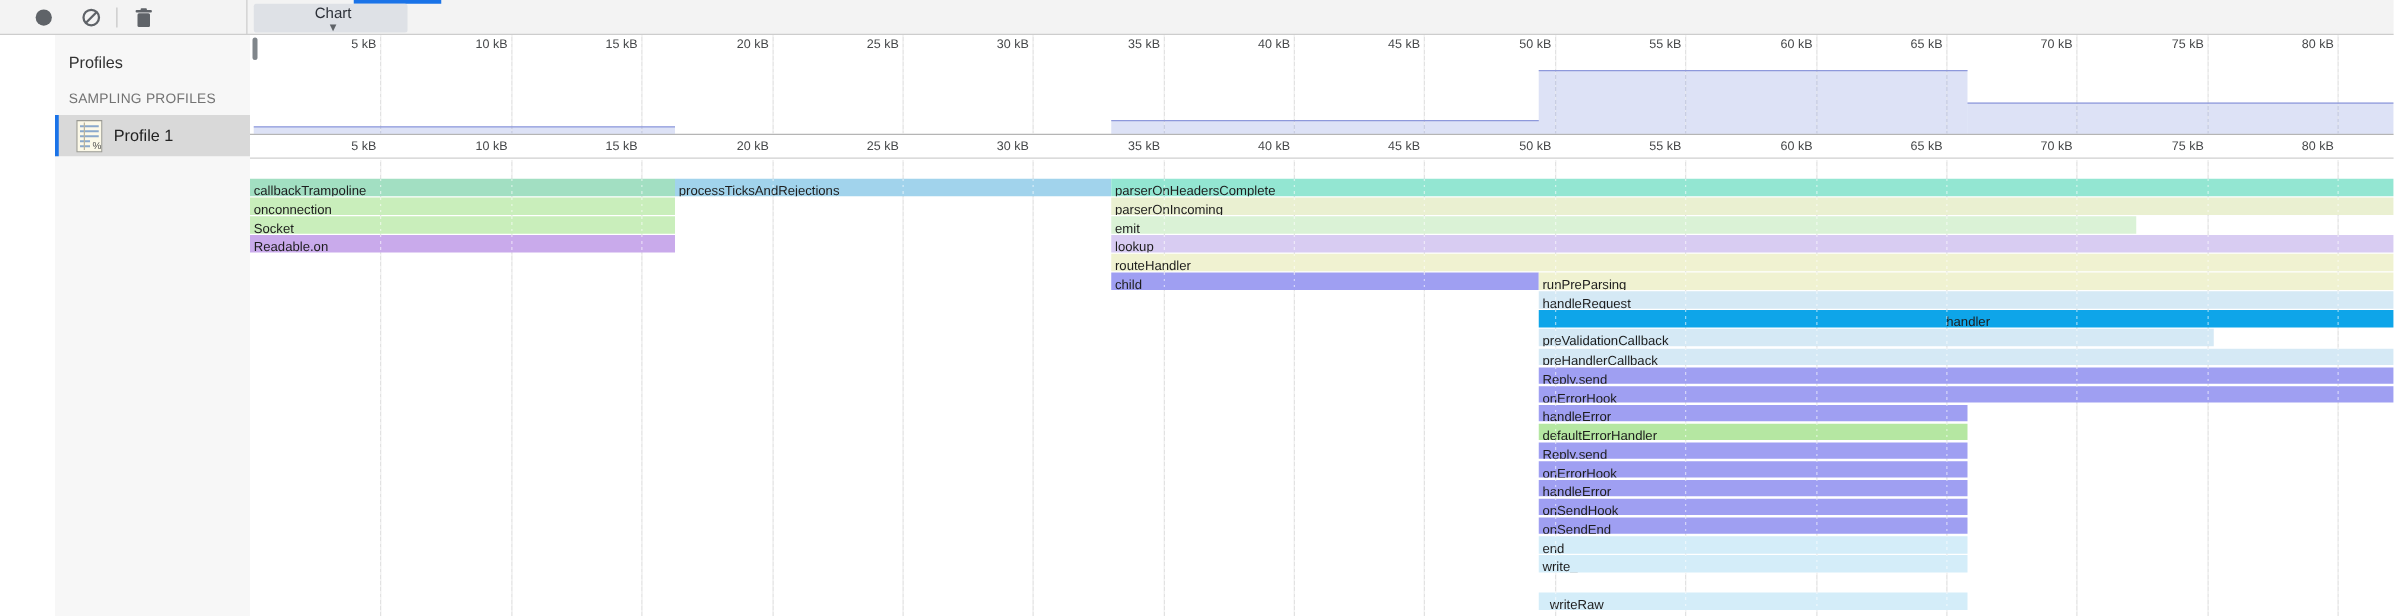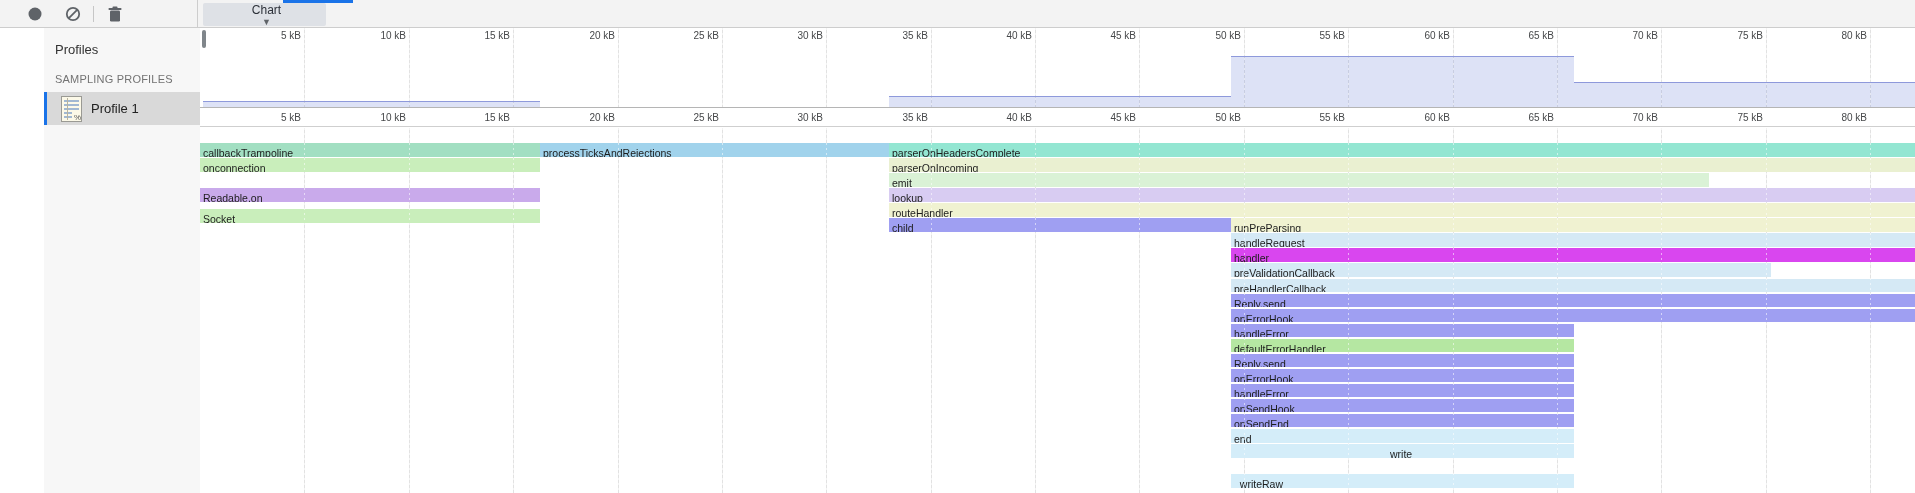--- a/index.html
+++ b/index.html
@@ -224,39 +224,39 @@
         <div class="dashline" style="left: 1461px; height: 365px;"></div>
         <div class="gridline" style="left: 1566px; height: 365px;"></div>
         <div class="dashline" style="left: 1566px; height: 365px;"></div>
         <div class="gridline" style="left: 1670px; height: 365px;"></div>
         <div class="dashline" style="left: 1670px; height: 365px;"></div>
         <div class="bar" style="left: 0px; width: 340px; top: 15.05px; background: rgb(162, 223, 194);"><span>callbackTrampoline</span></div>
         <div class="bar" style="left: 340px; width: 349px; top: 15.05px; background: rgb(161, 211, 236);"><span>processTicksAndRejections</span></div>
         <div class="bar" style="left: 689px; width: 1026px; top: 15.05px; background: rgb(147, 230, 210);"><span>parserOnHeadersComplete</span></div>
         <div class="bar" style="left: 0px; width: 340px; top: 30.1px; background: rgb(201, 238, 187);"><span>onconnection</span></div>
         <div class="bar" style="left: 689px; width: 1026px; top: 30.1px; background: rgb(234, 240, 209);"><span>parserOnIncoming</span></div>
-        <div class="bar" style="left: 0px; width: 340px; top: 45.15px; background: rgb(201, 238, 187); margin-top: 36px;"><span>Socket</span></div>
+        <div class="bar" style="left: 0px; width: 340px; top: 45.15px; background: rgb(201, 238, 187);"><span>Socket</span></div>
         <div class="bar" style="left: 689px; width: 820px; top: 45.15px; background: rgb(218, 242, 214);"><span>emit</span></div>
         <div class="bar" style="left: 0px; width: 340px; top: 60.2px; background: rgb(201, 170, 235);"><span>Readable.on</span></div>
         <div class="bar" style="left: 689px; width: 1026px; top: 60.2px; background: rgb(216, 204, 242);"><span>lookup</span></div>
         <div class="bar" style="left: 689px; width: 1026px; top: 75.25px; background: rgb(240, 242, 209);"><span>routeHandler</span></div>
         <div class="bar dots" style="left: 689px; width: 342px; top: 90.3px; background: rgb(159, 159, 242);"><span>child</span></div>
         <div class="bar" style="left: 1031px; width: 684px; top: 90.3px; background: rgb(240, 242, 209);"><span>runPreParsing</span></div>
         <div class="bar" style="left: 1031px; width: 684px; top: 105.35px; background: rgb(213, 233, 245);"><span>handleRequest</span></div>
-        <div class="bar" style="left: 1031px; width: 684px; top: 120.4px; background: #d946ef;"><span>handler</span></div>
+        <div class="bar" style="left: 1031px; width: 684px; top: 120.4px; background: #0ea5e9; text-align: center;"><span>handler</span></div>
         <div class="bar" style="left: 1031px; width: 540px; top: 135.45px; background: rgb(213, 233, 245);"><span>preValidationCallback</span></div>
         <div class="bar" style="left: 1031px; width: 684px; top: 150.5px; background: rgb(213, 233, 245);"><span>preHandlerCallback</span></div>
         <div class="bar dots" style="left: 1031px; width: 684px; top: 165.55px; background: rgb(159, 159, 242);"><span>Reply.send</span></div>
         <div class="bar dots" style="left: 1031px; width: 684px; top: 180.6px; background: rgb(159, 159, 242);"><span>onErrorHook</span></div>
         <div class="bar" style="left: 1031px; width: 343px; top: 195.65px; background: rgb(159, 159, 242);"><span>handleError</span></div>
         <div class="bar" style="left: 1031px; width: 343px; top: 210.7px; background: rgb(181, 231, 162);"><span>defaultErrorHandler</span></div>
         <div class="bar" style="left: 1031px; width: 343px; top: 225.75px; background: rgb(159, 159, 242);"><span>Reply.send</span></div>
         <div class="bar" style="left: 1031px; width: 343px; top: 240.8px; background: rgb(159, 159, 242);"><span>onErrorHook</span></div>
         <div class="bar" style="left: 1031px; width: 343px; top: 255.85px; background: rgb(159, 159, 242);"><span>handleError</span></div>
         <div class="bar" style="left: 1031px; width: 343px; top: 270.9px; background: rgb(159, 159, 242);"><span>onSendHook</span></div>
         <div class="bar" style="left: 1031px; width: 343px; top: 285.95px; background: rgb(159, 159, 242);"><span>onSendEnd</span></div>
         <div class="bar" style="left: 1031px; width: 343px; top: 301px; background: rgb(212, 237, 249);"><span>end</span></div>
-        <div class="bar" style="left: 1031px; width: 343px; top: 316.05px; background: rgb(212, 237, 249); text-align: center;"><span>write_</span></div>
+        <div class="bar" style="left: 1031px; width: 343px; top: 316.05px; background: rgb(212, 237, 249);"><span>write_</span></div>
         <div class="bar" style="left: 1031px; width: 343px; top: 346.15px; background: rgb(212, 237, 249);"><span>_writeRaw</span></div>
       </div>
   </div>
 
 </div>
 
 </body></html>

